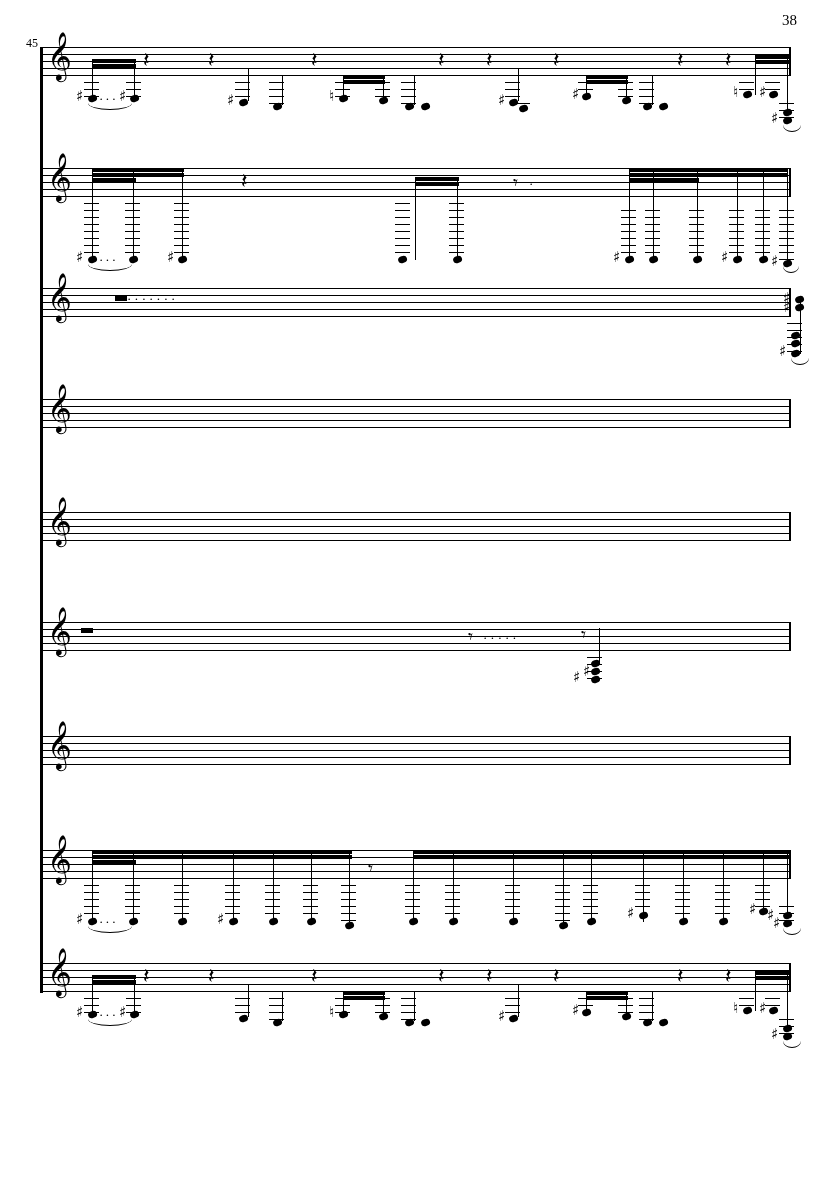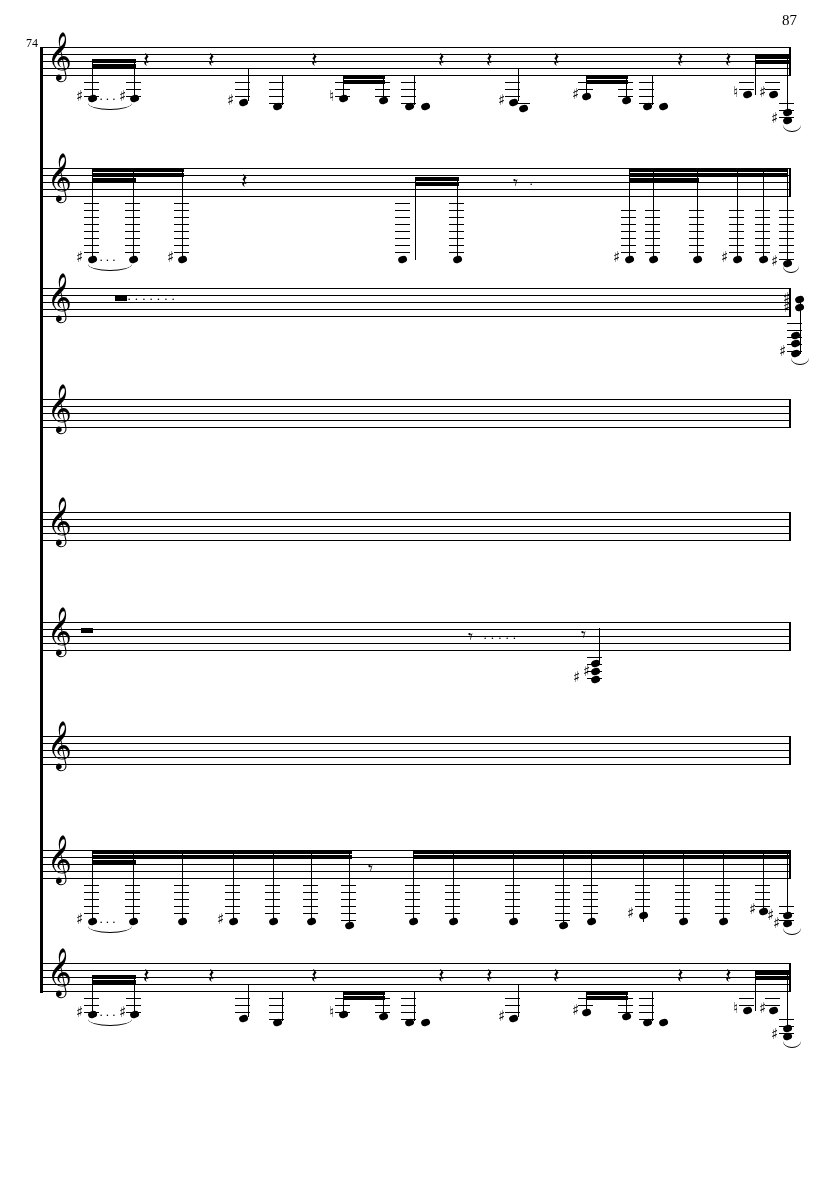--- a/index.html
+++ b/index.html
@@ -33,22 +33,22 @@
   .acc{position:absolute;font-size:15px;line-height:1;font-family:"DejaVu Sans",sans-serif;}
   .tie{position:absolute;border-bottom:1.3px solid #000;border-radius:0 0 50% 50%/0 0 100% 100%;height:6px;}
   .dots{position:absolute;font-size:13px;letter-spacing:2px;line-height:1;}
   .mrest{position:absolute;height:5px;background:#000;}
 </style>
 </head>
 <body>
 
 <div class="page">
 
-  <div class="page-number">87</div>
-  <div class="measure-number" style="left:26px;top:36px;">74</div>
+  <div class="page-number">38</div>
+  <div class="measure-number" style="left:26px;top:36px;">45</div>
 
   <div class="system-bracket" style="top:47px;height:946px;"></div>
 
   <div class="stave" style="left:43px;top:47px;width:748px;height:29px;">
     <div class="line l0"></div>
       <div class="line l1"></div>
       <div class="line l2"></div>
       <div class="line l3"></div>
       <div class="line l4"></div>
     <div class="clef" style="left:4px;top:-12px;">𝄞</div>

